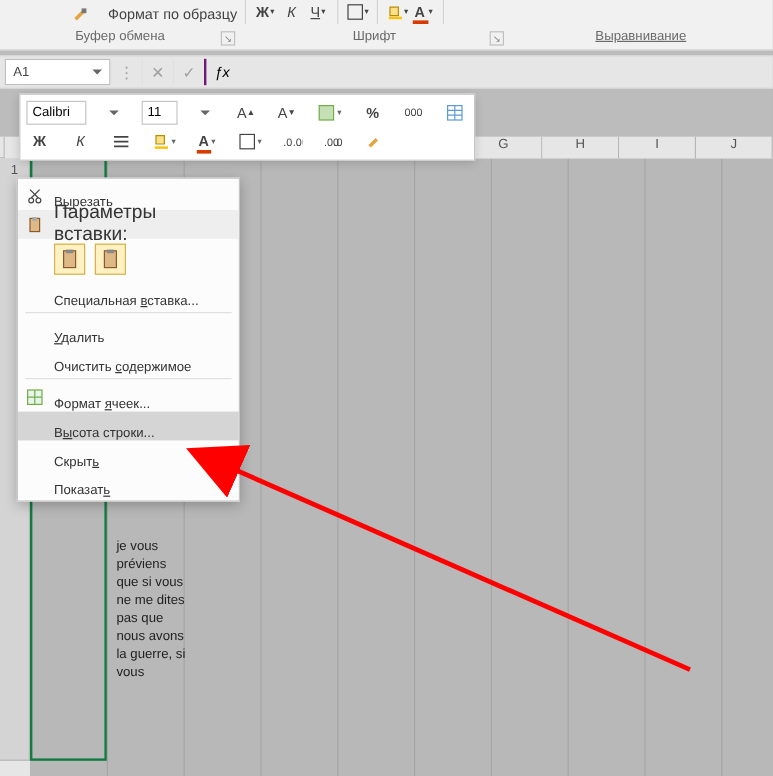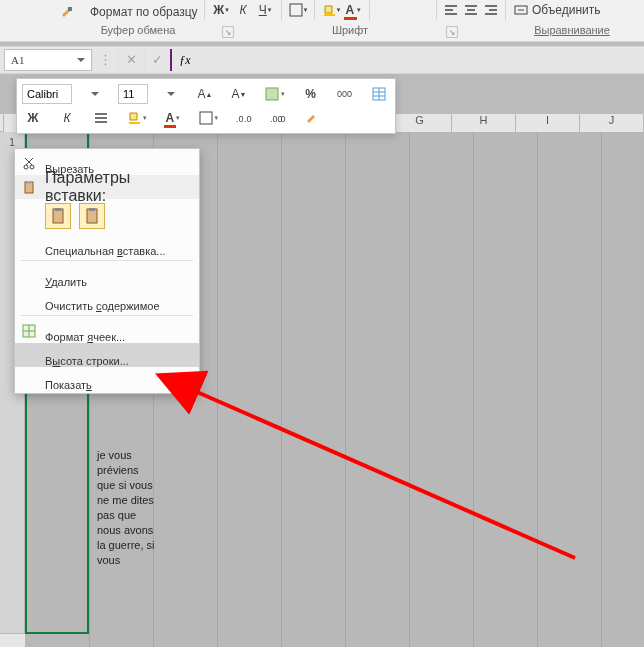--- a/index.html
+++ b/index.html
@@ -22,22 +22,22 @@
   .ribbon-row1 {
     position: absolute; left: 0; top: 0; right: 0; height: 24px;
     display: flex; align-items: center;
   }
   .ribbon-fmt {
     display: flex; align-items: center; gap: 16px;
     margin-left: 60px;
     color: #444;
   }
   .ribbon-groups {
-    position: absolute; left:12px; top:24px; right:0; height:18px;
-    display: flex; color:#6a6a6a; font-size:11px;padding-left:26px;
+    position: absolute; left:0; top:24px; right:0; height:18px;
+    display: flex; color:#6a6a6a; font-size:11px;
   }
   .ribbon-group {
     flex: 0 0 auto; text-align:center; position:relative;
   }
   .group-launcher {
     position: absolute; right:4px; top:2px;
     width:12px; height:12px; border:1px solid #c0c0c0;
     display:flex; align-items:center; justify-content:center;
     font-size:8px; color:#888;
   }
@@ -51,21 +51,20 @@
   }
   .rb-sep { width:1px; height:20px; background:#d4d4d4; margin:0 4px; }
 
   
   .formulabar-row {
     position:absolute; left:0; top:46px; right:0; height:28px;
     background:#e6e6e6;
     display:flex; align-items:center;
     border-top:1px solid #d4d4d4;
     border-bottom:1px solid #d4d4d4;
-    font-family:Liberation Serif, serif;
   }
   .name-box {
     width:88px; height:22px; margin-left:4px;
     background:#fff; border:1px solid #c0c0c0;
     display:flex; align-items:center; padding:0 6px;
     font-size:11px; color:#444;
     justify-content:space-between;
   }
   .fx-btn {
     width:28px; height:22px;
@@ -245,46 +244,20 @@
             <path d="M3 3 L10 3 L10 10 L3 10 Z" fill="#ffe08a" stroke="#b38f00"></path>
             <rect x="2" y="11" width="11" height="2" fill="#ffc000"></rect>
           </svg>
           <span class="dd" style="font-size:7px;margin-left:1px;">▾</span>
       </span>
       <span class="rb-btn">
         <span style="position:relative;"><b style="font-size:12px;">А</b><span style="position:absolute;left:-1px;bottom:-3px;width:13px;height:3px;background:#d83b01;"></span></span>
           <span class="dd" style="font-size:7px;margin-left:3px;">▾</span>
       </span>
       <span class="rb-sep"></span>
-    </div>
-    <div style="position:absolute; left:432px; top:0; display:flex; align-items:center;">
-      <span class="rb-sep"></span>
-      <span class="rb-btn">
-          <svg width="14" height="14">
-            <path d="M1 3h12M1 7h8M1 11h12" stroke="#444" stroke-width="1.5"></path>
-          </svg>
-        </span>
-      <span class="rb-btn">
-          <svg width="14" height="14">
-            <path d="M1 3h12M3 7h8M1 11h12" stroke="#444" stroke-width="1.5"></path>
-          </svg>
-        </span>
-      <span class="rb-btn">
-          <svg width="14" height="14">
-            <path d="M1 3h12M5 7h8M1 11h12" stroke="#444" stroke-width="1.5"></path>
-          </svg>
-        </span>
-      <span class="rb-sep"></span>
-      <span class="rb-btn" style="width:auto;padding:0 4px;">
-        <svg width="14" height="12">
-            <rect x="1" y="2" width="12" height="8" fill="none" stroke="#444"></rect>
-            <path d="M4 6h6" stroke="#444"></path>
-          </svg>
-        <span style="margin-left:4px;">Объединить</span>
-      </span>
     </div>
   </div>
   <div class="ribbon-groups">
     <div class="ribbon-group" style="width:200px;">
       <span>Буфер обмена</span>
       <span class="group-launcher">↘</span>
     </div>
     <div class="ribbon-group" style="width:224px;">
       <span>Шрифт</span>
       <span class="group-launcher">↘</span>
@@ -477,20 +450,23 @@
           <rect x="1" y="1" width="12" height="12" fill="#e8f4ea" stroke="#70ad47"></rect>
           <path d="M1 7h12M7 1v12" stroke="#70ad47"></path>
         </svg>
     </span>
     <span id="fcells-text"><span><span>Ф</span><span>о</span><span>р</span><span>м</span><span>а</span><span>т</span><span> </span><span class="underline-letter">я</span><span>ч</span><span>е</span><span>е</span><span>к</span><span>.</span><span>.</span><span>.</span></span></span>
   </div>
   <div class="cm-item hover">
     <span id="rheight-text"><span><span>В</span><span class="underline-letter">ы</span><span>с</span><span>о</span><span>т</span><span>а</span><span> </span><span>с</span><span>т</span><span>р</span><span>о</span><span>к</span><span>и</span><span>.</span><span>.</span><span>.</span></span></span>
   </div>
   <div class="cm-item">
+    <span id="hide-text"><span><span>С</span><span>к</span><span>р</span><span>ы</span><span>т</span><span class="underline-letter">ь</span></span></span>
+  </div>
+  <div class="cm-item">
     <span id="show-text"><span><span>П</span><span>о</span><span>к</span><span>а</span><span>з</span><span>а</span><span>т</span><span class="underline-letter">ь</span></span></span>
   </div>
 </div>
 
 <svg class="red-arrow">
   <defs>
     <marker id="ah" markerWidth="14" markerHeight="14" refX="3" refY="6" orient="auto">
       <path d="M0 0 L12 6 L0 12 Z" fill="#ff0000"></path>
     </marker>
   </defs>

